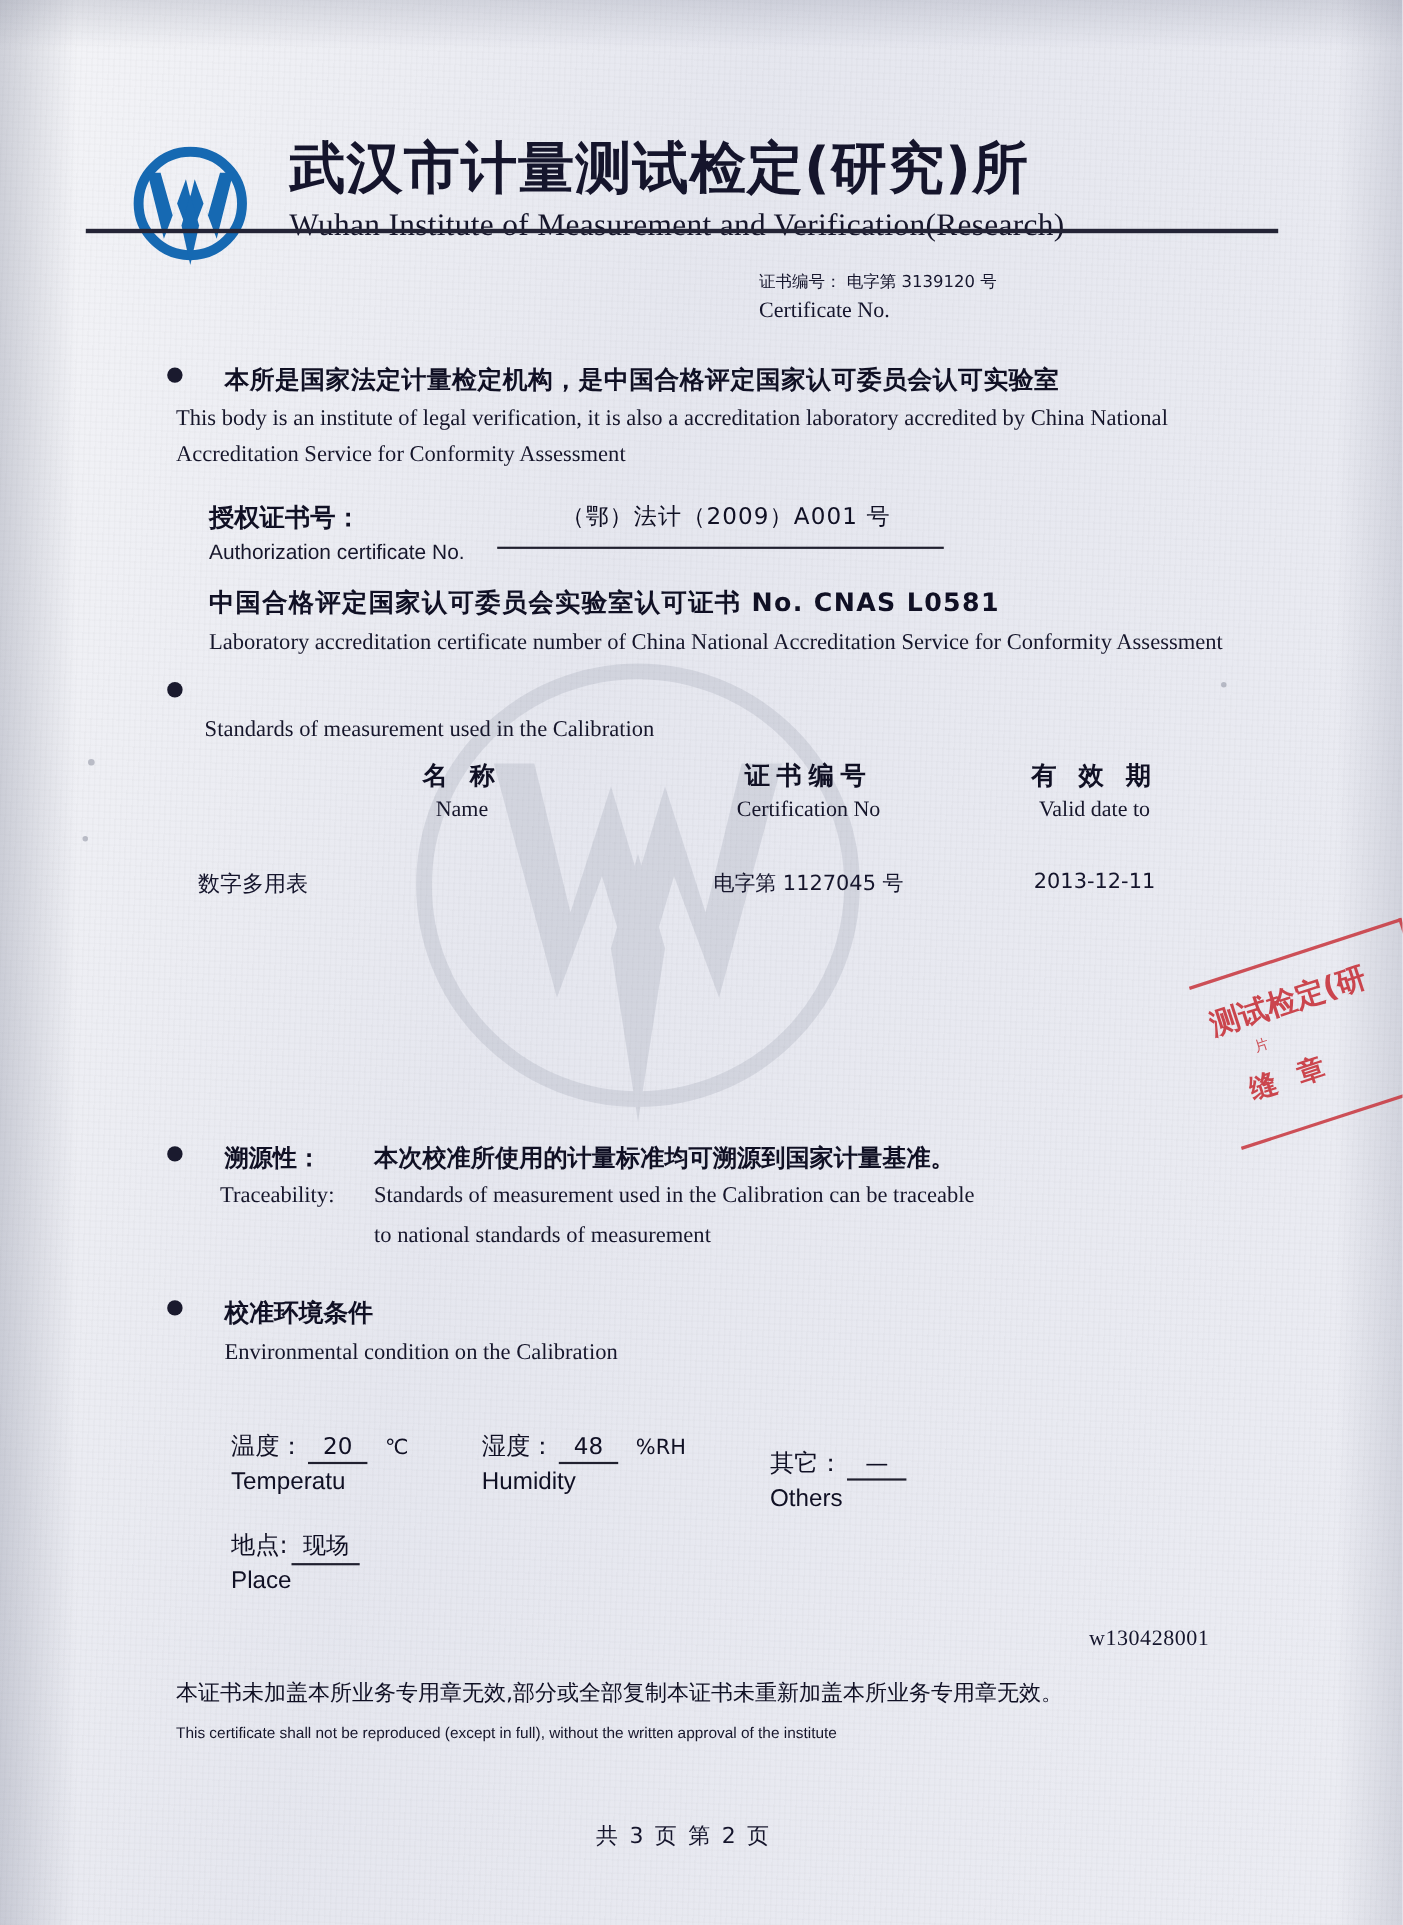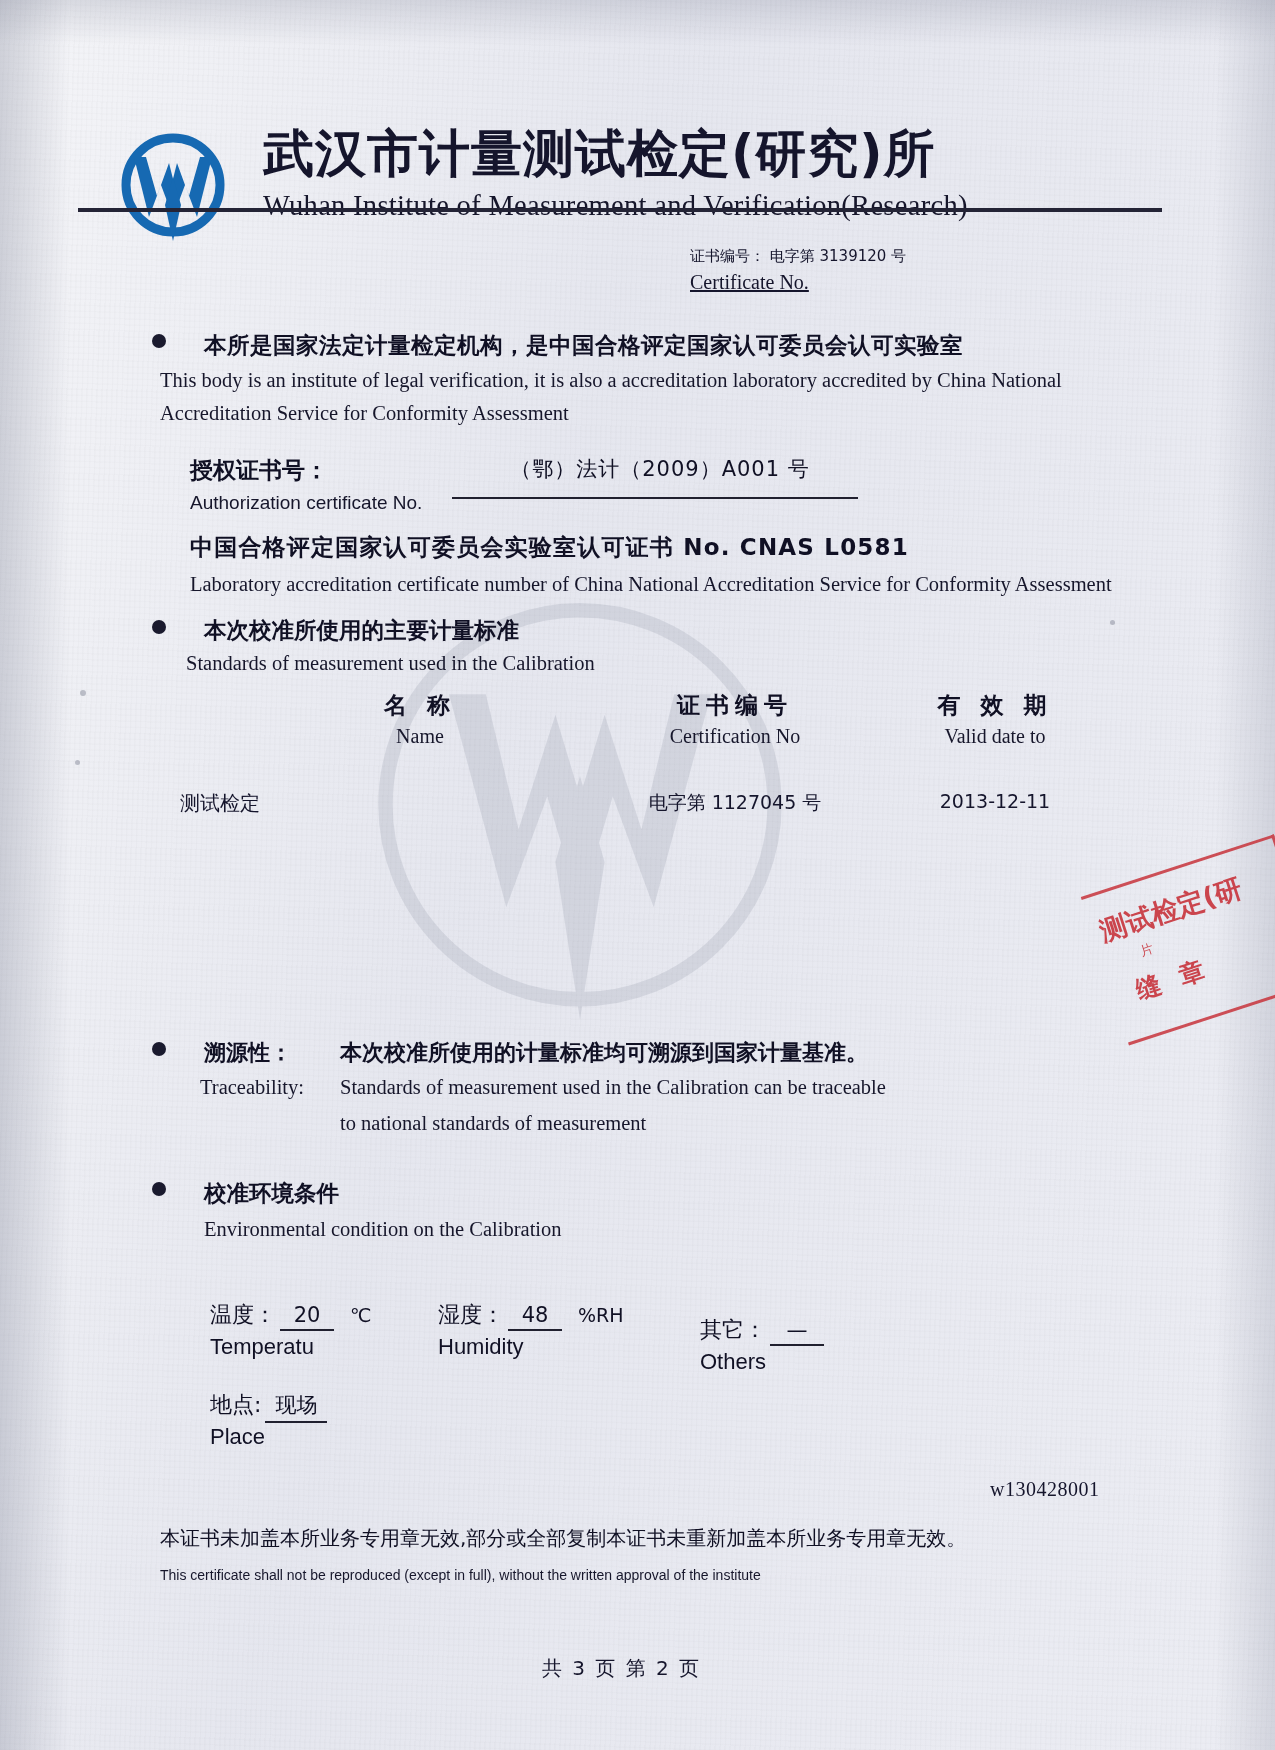--- a/index.html
+++ b/index.html
@@ -110,21 +110,20 @@
     font-family: "DejaVu Sans", sans-serif;
     font-size: 15px;
     color: #15152c;
     white-space: nowrap;
   }
   .certno-en {
     font-family: "Liberation Serif", serif;
     font-size: 20px;
     color: #15152c;
     margin-top: 5px;
-    text-decoration: underline;
   }
 
   
   .bullet {
     position: absolute;
     width: 14px;
     height: 14px;
     border-radius: 50%;
     background: #1a1a2e;
   }
@@ -518,38 +517,37 @@
 
   <div class="auth-cn">授权证书号：</div>
   <div class="auth-en">Authorization certificate No.</div>
   <div class="auth-value">（鄂）法计（2009）A001 号</div>
   <div class="auth-underline"></div>
 
   <div class="cnas-cn">中国合格评定国家认可委员会实验室认可证书 No. CNAS L0581</div>
   <div class="cnas-en en-line">Laboratory accreditation certificate number of China National Accreditation Service for Conformity Assessment</div>
 
   <div class="bullet" style="left:152px; top:620px;"></div>
-  <div class="s2-title cn-bold">本次校准所使用的主要计量标准</div>
   <div class="s2-en en-line">Standards of measurement used in the Calibration</div>
 
   <div class="std-table">
     <div class="col-name">
       <div class="std-head-cn">名 称</div>
       <div class="std-head-en">Name</div>
     </div>
     <div class="col-certno">
       <div class="std-head-cn">证书编号</div>
       <div class="std-head-en">Certification No</div>
     </div>
     <div class="col-valid">
       <div class="std-head-cn">有 效 期</div>
       <div class="std-head-en">Valid date to</div>
     </div>
 
-    <div class="row-name">测试检定</div>
+    <div class="row-name">数字多用表</div>
     <div class="row-certno">电字第 1127045 号</div>
     <div class="row-valid">2013-12-11</div>
   </div>
 
   <div class="bullet" style="left:152px; top:1042px;"></div>
   <div class="s3-cn-label cn-bold">溯源性：</div>
   <div class="s3-cn-text cn-bold">本次校准所使用的计量标准均可溯源到国家计量基准。</div>
   <div class="s3-en-label en-line">Traceability:</div>
   <div class="s3-en-text1 en-line">Standards of measurement used in the Calibration can be traceable</div>
   <div class="s3-en-text2 en-line">to national standards of measurement</div>

